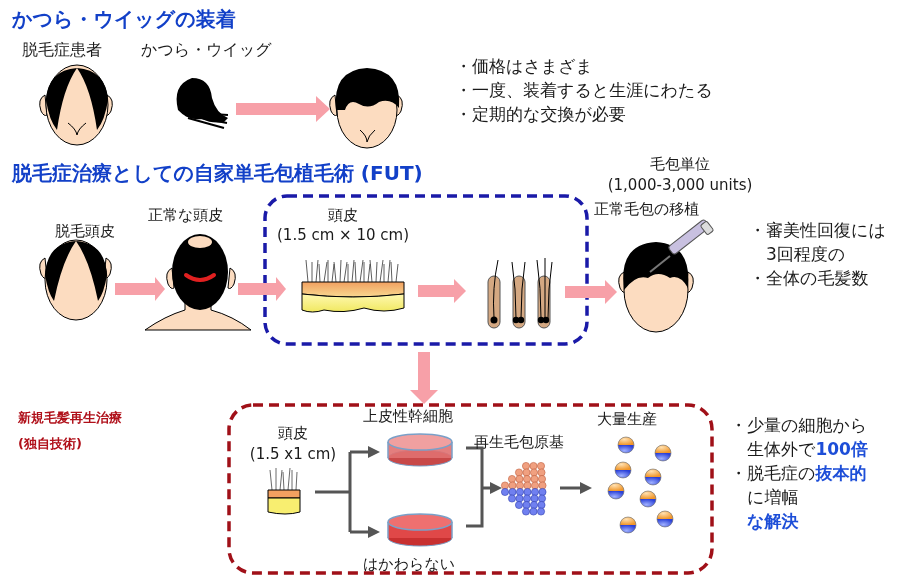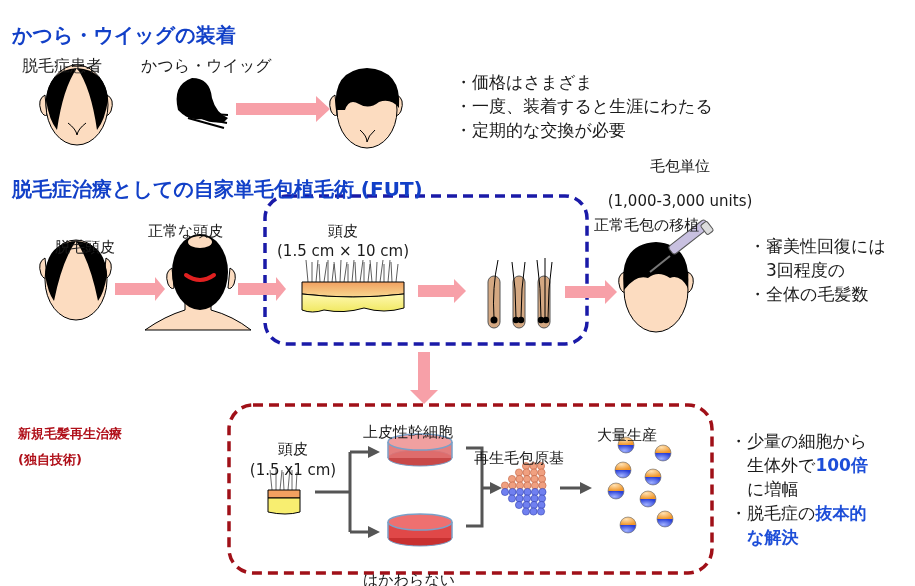--- a/index.html
+++ b/index.html
@@ -1,18 +1,18 @@
 <!DOCTYPE html>
 <html><head>
 <meta charset="utf-8">
 <style>
   html, body { margin:0; padding:0; background:#ffffff; }
   body { width:915px; height:586px; position:relative; overflow:hidden;
          font-family:"DejaVu Sans","Liberation Sans",sans-serif; color:#1a1a1a; }
-  .abs { position:absolute;margin-top:16px; }
+  .abs { position:absolute; }
   .title-blue { color:#1240c8; font-weight:bold; font-size:20px; white-space:nowrap; }
   .title-red  { color:#b0101a; font-weight:bold; font-size:13px; line-height:26px; white-space:nowrap; }
   .lbl { font-size:15px; white-space:nowrap; line-height:19px; }
   .lbl-c { text-align:center; }
   .bullets { font-size:17px; line-height:24px; }
   .bullets .line { white-space:nowrap; }
   .hl { color:#1d4ed8; font-weight:bold; }
   svg { position:absolute; left:0; top:0; }
 </style>
 </head>
@@ -265,21 +265,21 @@
   <div class="line">・価格はさまざま</div>
   <div class="line">・一度、装着すると生涯にわたる</div>
   <div class="line">・定期的な交換が必要</div>
 </div>
 
 <div class="abs title-blue" style="left:12px;top:160px;">脱毛症治療としての自家単毛包植毛術 (FUT)</div>
 <div class="abs lbl" style="left:55px;top:222px;">脱毛頭皮</div>
 <div class="abs lbl" style="left:148px;top:206px;">正常な頭皮</div>
 <div class="abs lbl lbl-c" style="left:268px;top:206px;width:150px;">頭皮</div>
 <div class="abs lbl lbl-c" style="left:268px;top:226px;width:150px;">(1.5 cm × 10 cm)</div>
-<div class="abs lbl lbl-c" style="left:600px;top:141px;width:160px;text-align:center;">毛包単位</div>
+<div class="abs lbl lbl-c" style="left:600px;top:155px;width:160px;text-align:center;">毛包単位</div>
 <div class="abs lbl lbl-c" style="left:600px;top:176px;width:160px;">(1,000-3,000 units)</div>
 <div class="abs lbl" style="left:594px;top:200px;">正常毛包の移植</div>
 <div class="abs bullets" style="left:749px;top:218px;">
   <div class="line">・審美性回復には</div>
   <div class="line">　3回程度の</div>
   <div class="line">・全体の毛髪数</div>
 </div>
 
 <div class="abs title-red" style="left:18px;top:405px;">
   <div>新規毛髪再生治療</div>
@@ -287,16 +287,16 @@
 </div>
 <div class="abs lbl lbl-c" style="left:238px;top:424px;width:110px;">頭皮</div>
 <div class="abs lbl lbl-c" style="left:238px;top:445px;width:110px;">(1.5 x1 cm)</div>
 <div class="abs lbl" style="left:363px;top:407px;">上皮性幹細胞</div>
 <div class="abs lbl" style="left:363px;top:555px;">はかわらない</div>
 <div class="abs lbl" style="left:474px;top:433px;">再生毛包原基</div>
 <div class="abs lbl" style="left:597px;top:410px;">大量生産</div>
 <div class="abs bullets" style="left:730px;top:413px;">
   <div class="line">・少量の細胞から</div>
   <div class="line"><span>　生体外で</span><span class="hl">100倍</span></div>
+  <div class="line"><span>・脱毛症の</span><span class="hl">抜本的</span></div>
   <div class="line">　に増幅</div>
-  <div class="line"><span>・脱毛症の</span><span class="hl">抜本的</span></div>
   <div class="line hl">　な解決</div>
 </div>
 
 </body></html>

